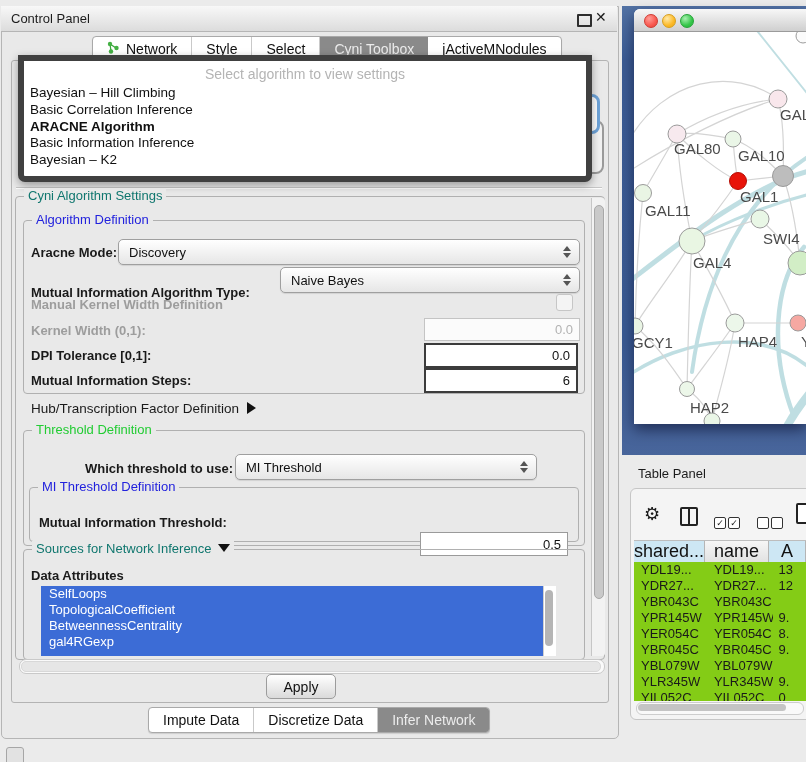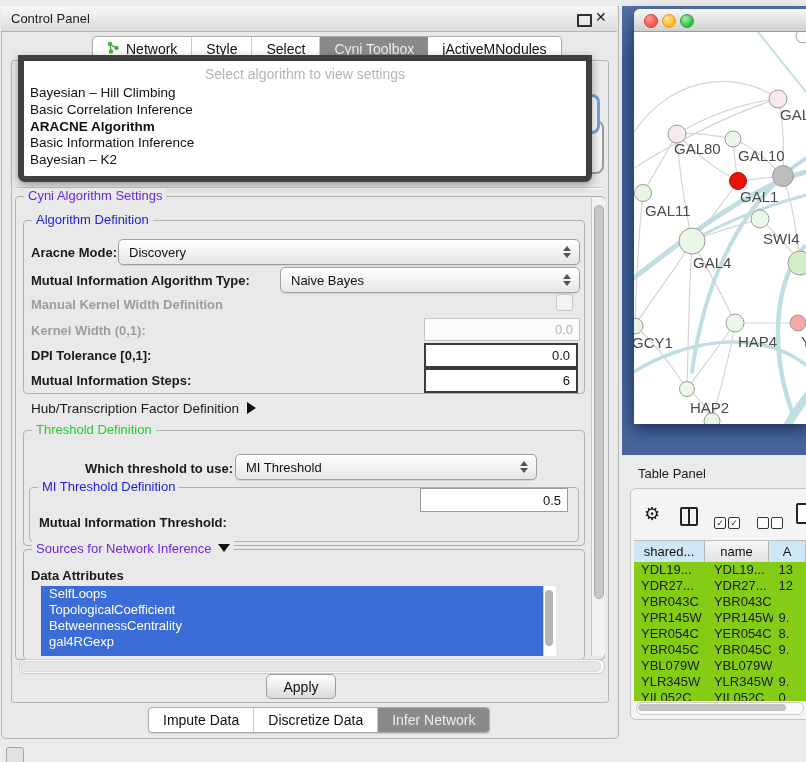--- a/index.html
+++ b/index.html
@@ -35,21 +35,21 @@
 
   
   #algo-popup{left:18px;top:55px;width:562px;height:115px;background:#ffffff;border:6px solid #404040;
               border-radius:0 0 7px 7px;box-shadow:0 3px 8px rgba(0,0,0,.35);}
   #algo-placeholder{text-align:center;color:#b4b4b4;font-size:14px;padding-top:5px;height:19px;}
   .popup-item{font-size:13.5px;padding:1px 0 1px 6px;color:#101010;line-height:14.8px;}
   .popup-item.sel{font-weight:bold;}
 
   
   .group{border:1px solid #b0b0b0;border-radius:4px;}
-  .group>.glabel{position:absolute;top:-9px;left:8px;background:#e9e9e9;padding:0 4px;font-size:13px;color:#6d28d9;white-space:nowrap;}
+  .group>.glabel{position:absolute;top:-9px;left:8px;background:#e9e9e9;padding:0 4px;font-size:13px;color:#0f766e;white-space:nowrap;}
   .glabel.blue{color:#2222dd;}
   .glabel.green{color:#22cc33;}
   .blabel{font-weight:bold;font-size:13px;color:#1a1a1a;white-space:nowrap;}
   .blabel.dis{color:#9d9d9d;}
 
   #grp-settings{left:15px;top:196px;width:588px;height:462px;}
   #sb-track{left:591px;top:198px;width:13px;height:458px;background:#f2f2f2;border-left:1px solid #c6c6c6;border-radius:0 3px 3px 0;}
   #sb-thumb{left:594px;top:205px;width:8px;height:392px;background:#c9c9c9;border:1px solid #a8a8a8;border-radius:5px;}
 
   #grp-algdef{left:23px;top:220px;width:560px;height:172px;}
@@ -109,21 +109,21 @@
   #table-panel{left:630px;top:488px;width:180px;height:230px;background:#f4f4f4;border:1px solid #c6c6c6;border-radius:6px;}
   .tp-ico{position:absolute;}
   #ico-gear{left:644px;top:503px;font-size:18px;color:#1a1a1a;}
   #ico-col{left:680px;top:507px;width:14px;height:15px;border:2px solid #222;border-radius:2px;}
   #ico-col:after{content:"";position:absolute;left:6px;top:0;width:2px;height:15px;background:#222;}
   .chk{position:absolute;width:10px;height:10px;border:1.5px solid #333;border-radius:2px;font-size:9px;
        line-height:10px;text-align:center;color:#222;background:#fff;}
   #ico-doc{left:796px;top:503px;width:13px;height:17px;border:2px solid #222;border-radius:2px;background:#fff;}
 
   #thead{left:634px;top:540px;width:172px;height:22px;display:flex;overflow:hidden;border-top:1px solid #bdbdbd;}
-  .hcell{border-right:1px solid #b5b5b5;border-bottom:1px solid #b5b5b5;font-size:13px;display:flex;
+  .hcell{border-right:1px solid #b5b5b5;border-bottom:1px solid #b5b5b5;font-size:18px;display:flex;
          align-items:center;justify-content:center;color:#111;}
   .hc1{width:78px;background:#cde7f4;}
   .hc2{width:70px;background:linear-gradient(#f6f6f6,#e2e2e2);}
   .hc3{width:40px;background:#cde7f4;}
   #tbody{left:634px;top:562px;width:172px;height:139px;background:#84cc16;overflow:hidden;}
   .trow{display:flex;height:16px;line-height:16px;font-size:13px;}
   .tc1{width:72px;padding-left:7px;overflow:hidden;white-space:nowrap;}
   .tc2{width:64px;padding-left:7px;overflow:hidden;white-space:nowrap;}
   .tc3{width:30px;padding-left:6px;overflow:hidden;white-space:nowrap;}
   #tp-hscroll{left:636px;top:702px;width:166px;height:11px;border:1px solid #cdcdcd;border-radius:6px;background:#f9f9f9;}
@@ -198,21 +198,21 @@
     <span class="glabel blue">Algorithm Definition</span>
   </div>
   <div class="abs blabel" style="left:31px;top:245px;">Aracne Mode:</div>
   <div class="abs combo" style="left:118px;top:239px;width:460px;">
     <span class="cval">Discovery</span>
     <span class="stepper">
         <span class="tri-up"></span>
         <span class="tri-dn"></span>
       </span>
   </div>
-  <div class="abs blabel" style="left:31px;top:273px;">Mutual Information Algorithm Type:</div>
+  <div class="abs blabel" style="left:31px;top:285px;">Mutual Information Algorithm Type:</div>
   <div class="abs combo" style="left:280px;top:267px;width:298px;">
     <span class="cval">Naive Bayes</span>
     <span class="stepper">
         <span class="tri-up"></span>
         <span class="tri-dn"></span>
       </span>
   </div>
   <div class="abs blabel dis" style="left:31px;top:297px;">Manual Kernel Width Definition</div>
   <div class="abs" id="chk-kernel"></div>
   <div class="abs blabel dis" style="left:31px;top:323px;">Kernel Width (0,1):</div>
@@ -234,21 +234,21 @@
     <span class="cval">MI Threshold</span>
     <span class="stepper">
         <span class="tri-up"></span>
         <span class="tri-dn"></span>
       </span>
   </div>
   <div class="abs group" id="grp-mithr">
     <span class="glabel blue">MI Threshold Definition</span>
   </div>
   <div class="abs blabel" style="left:39px;top:515px;">Mutual Information Threshold:</div>
-  <input class="abs tfield lite" style="left: 420px; top: 488px; width: 134px;" value="0.5">
+  <input class="abs tfield lite" style="left: 420px; top: 532px; width: 134px;" value="0.5">
 
   <div class="abs group" id="grp-sources">
     <span class="glabel">
       <span>Sources for Network Inference</span><span class="arrow-down"></span>
     </span>
   </div>
   <div class="abs blabel" style="left:31px;top:568px;">Data Attributes</div>
   <div class="abs" id="attr-list">
       <div class="attr-item">SelfLoops</div>
       <div class="attr-item">TopologicalCoefficient</div>

